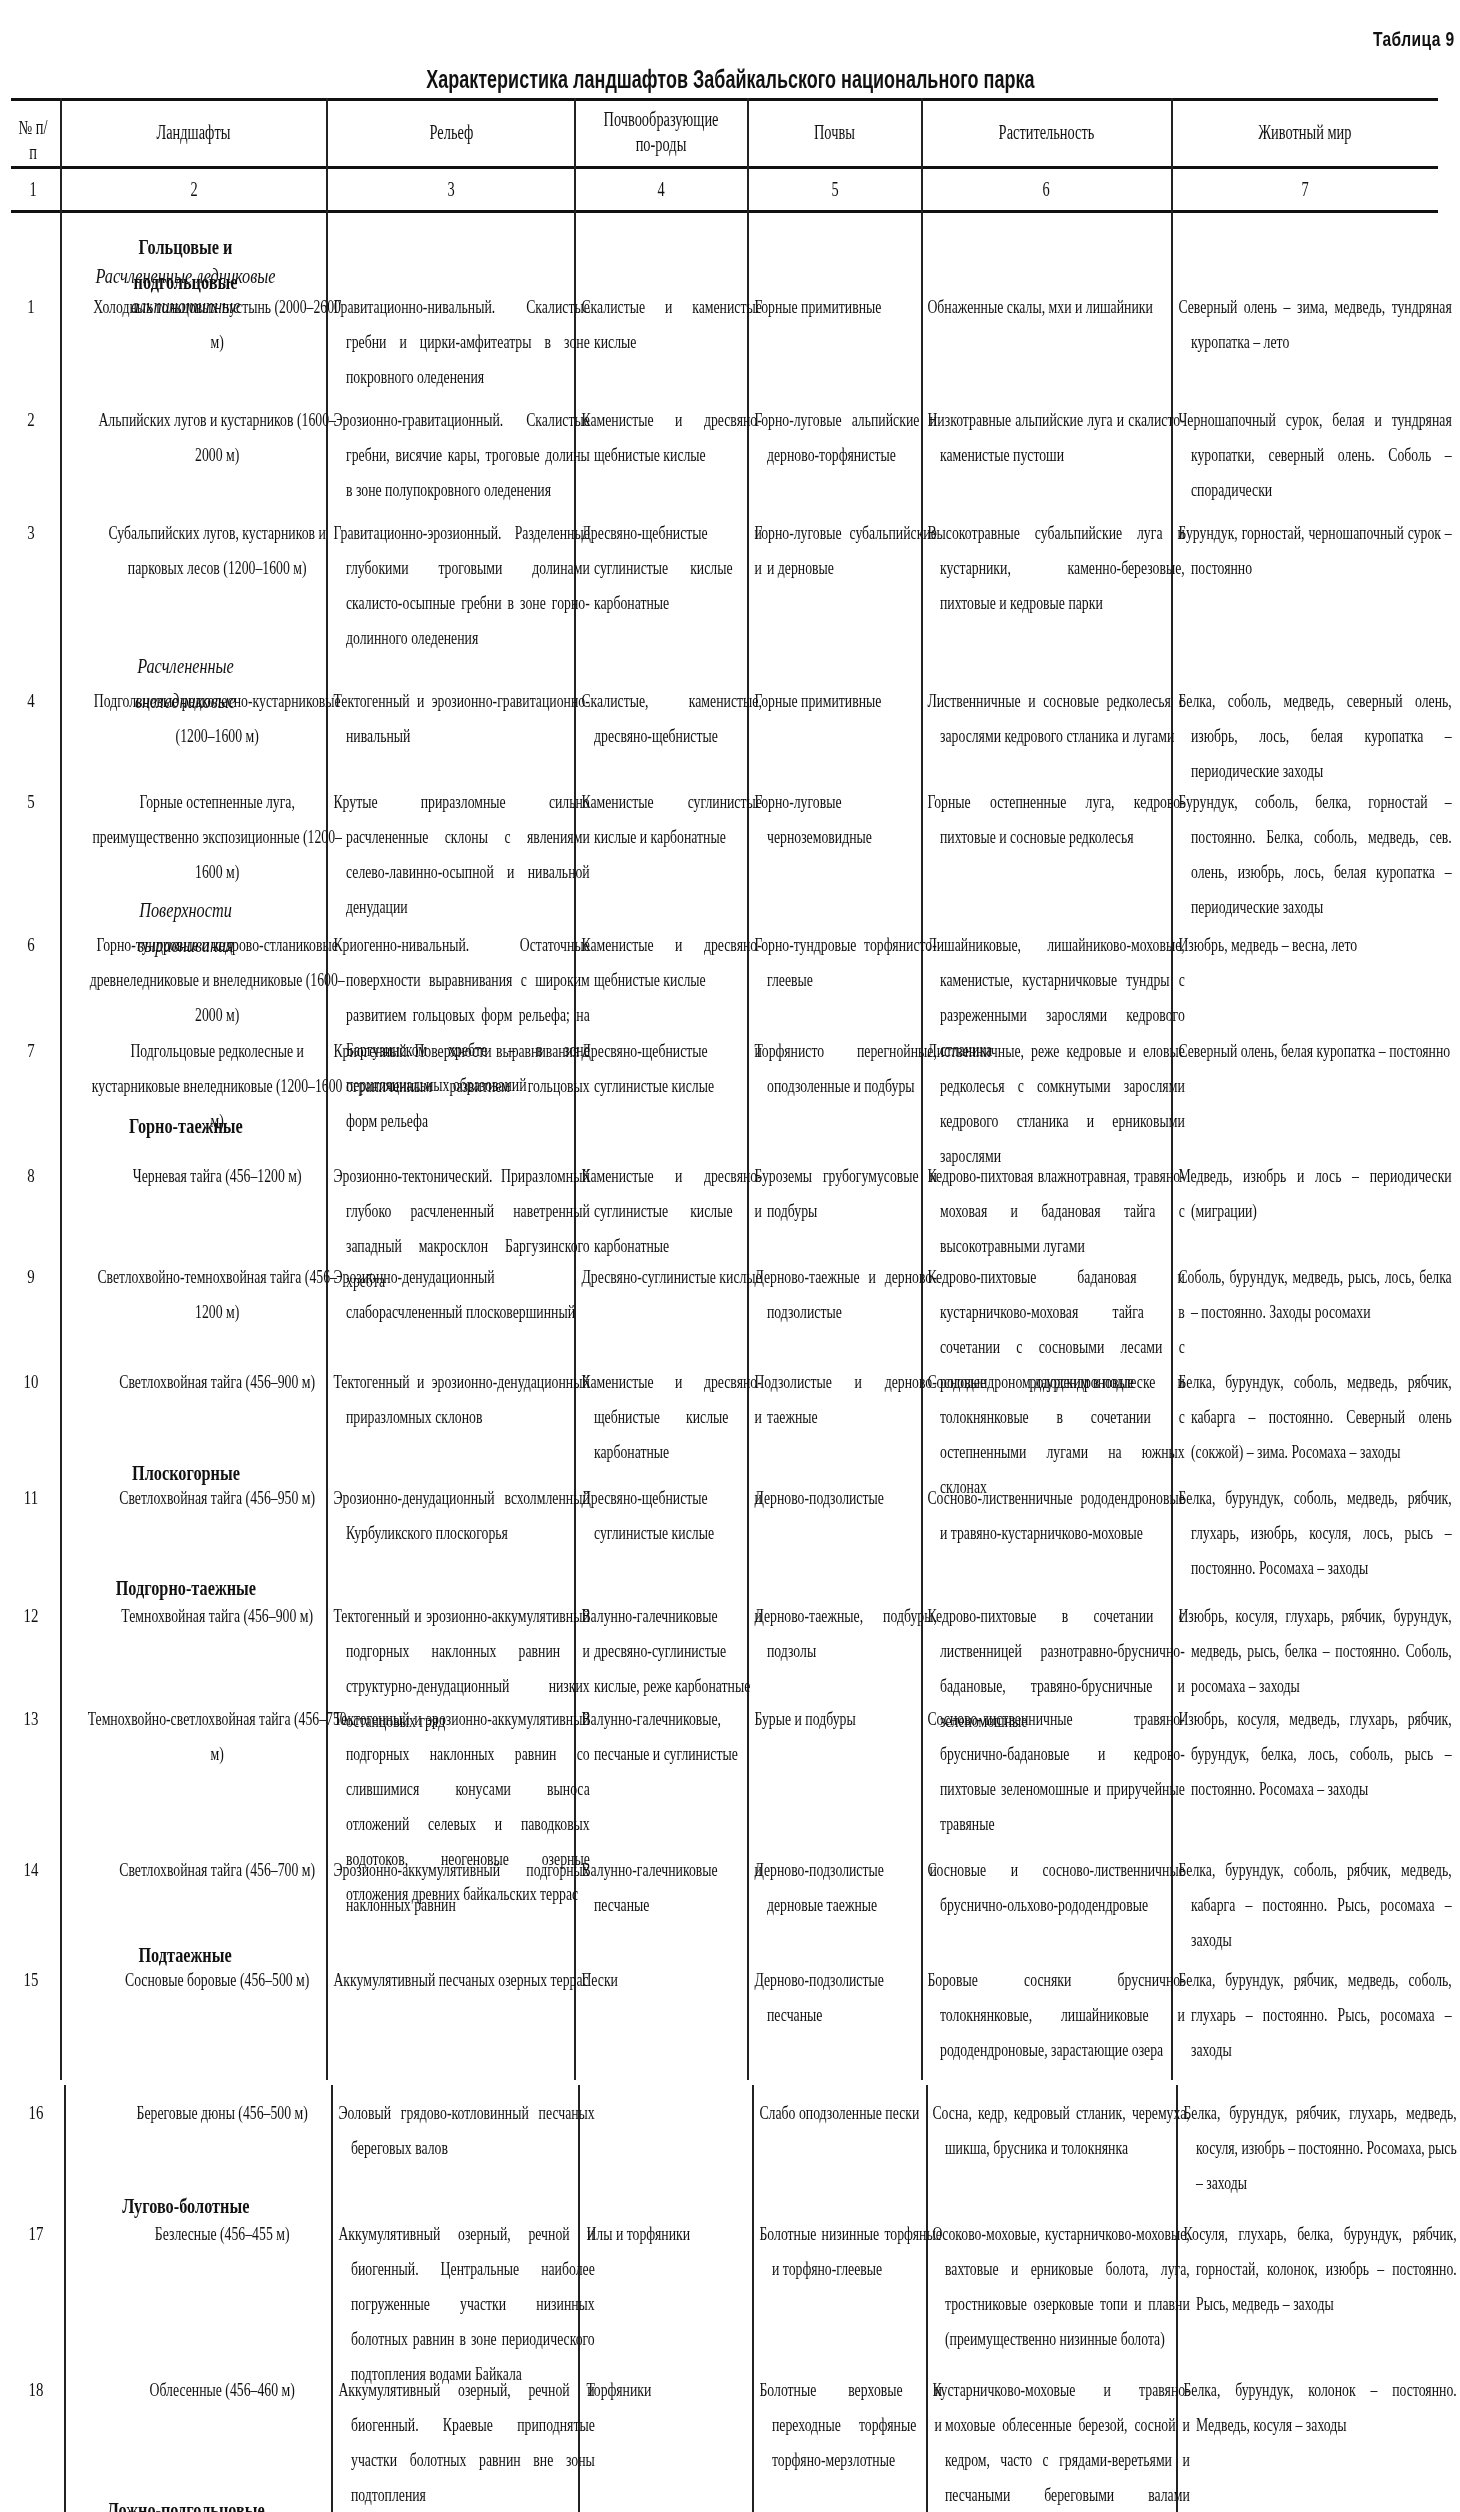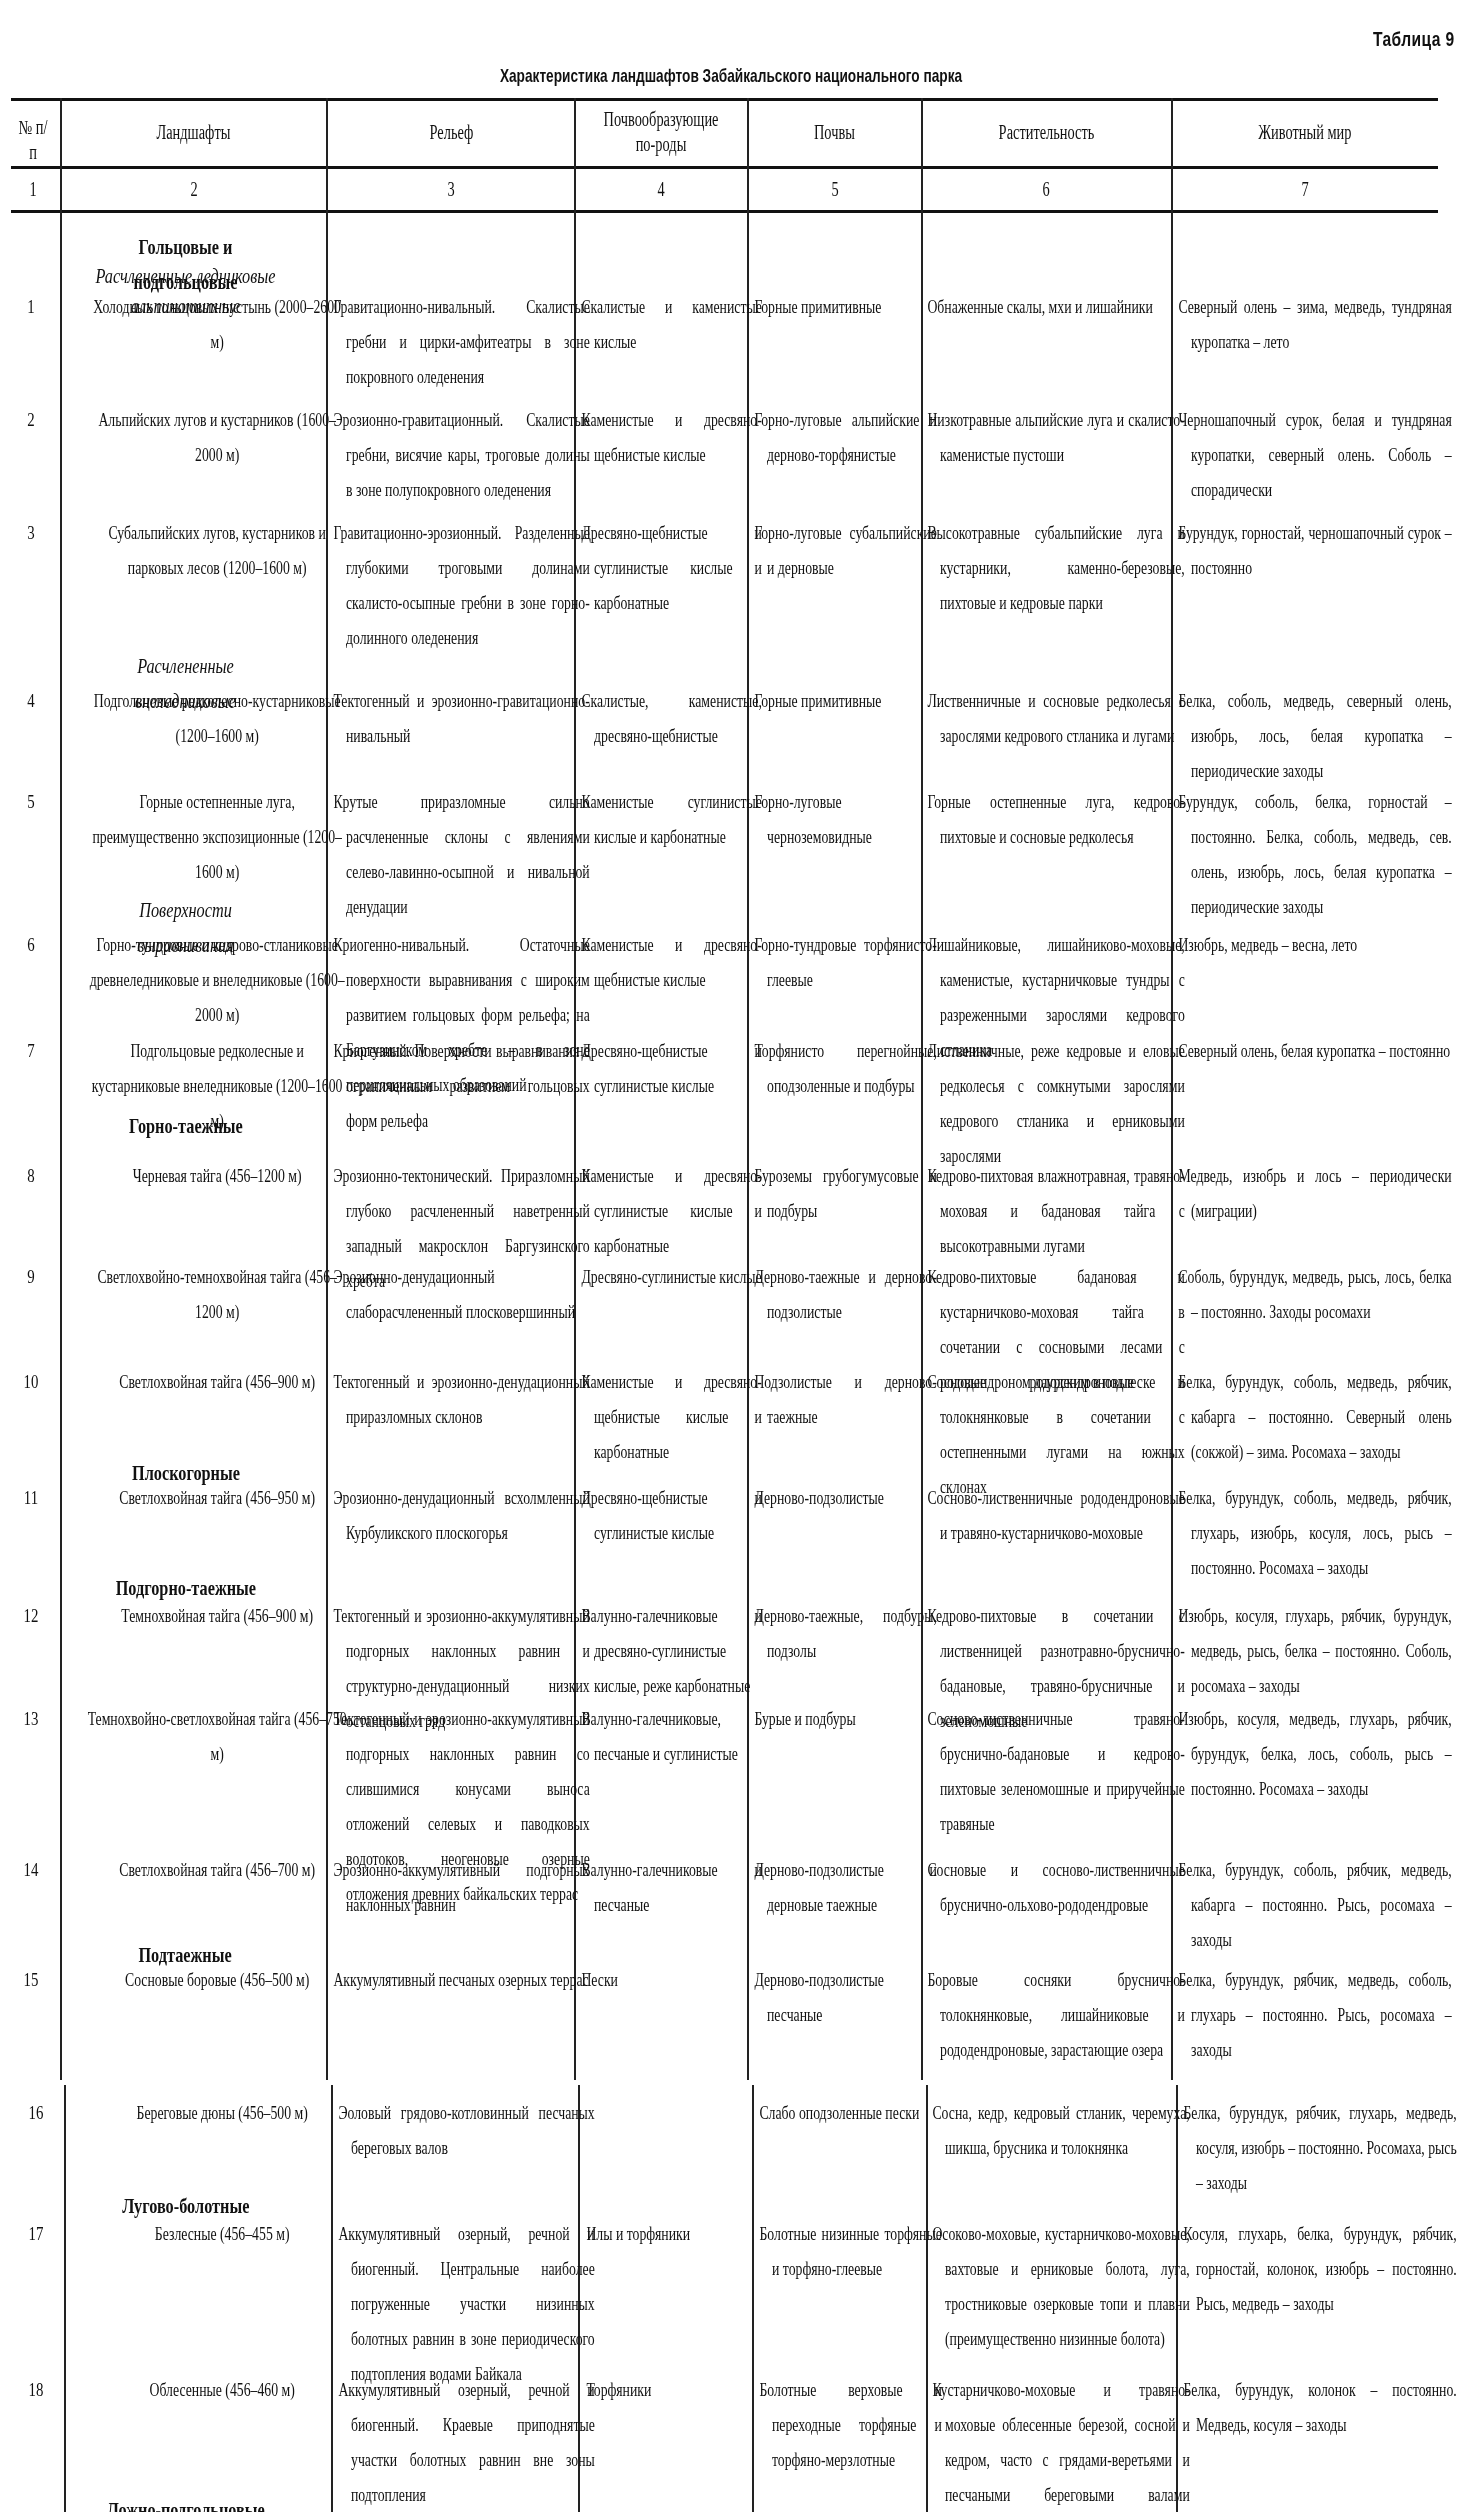--- a/index.html
+++ b/index.html
@@ -5,21 +5,21 @@
   html, body { margin: 0; padding: 0; background: #ffffff; }
   body { width: 1461px; height: 3148px; position: relative; overflow: hidden; color: #111; }
   .page { position: absolute; left: 0; top: 0; width: 1461px; height: 3148px; }
   .tbl-label {
     position: absolute; right: 6px; top: 28px;
     font-family: "Liberation Sans", sans-serif; font-size: 20px; font-weight: bold;
     transform: scaleX(0.78); transform-origin: right top; letter-spacing: 0.5px;
   }
   .title {
     position: absolute; left: 0; width: 1461px; top: 65px; text-align: center;
-    font-family: "Liberation Sans", sans-serif; font-size: 19px; font-weight: bold;
+    font-family: "Liberation Sans", sans-serif; font-size: 25px; font-weight: bold;
   }
   .title span { display: inline-block; transform: scaleX(0.72); }
   .hline { position: absolute; left: 11px; right: 22.6px; background: #111; }
   .h-thick { height: 3px; }
   .vline { position: absolute; width: 1.5px; background: #222; }
   .hdr {
     position: absolute; font-family: "Liberation Serif", serif; font-size: 20px;
     display: flex; align-items: center; justify-content: center; text-align: center; line-height: 1.25;
   }
   .hdr span { display: inline-block; transform: scaleX(0.72); }

